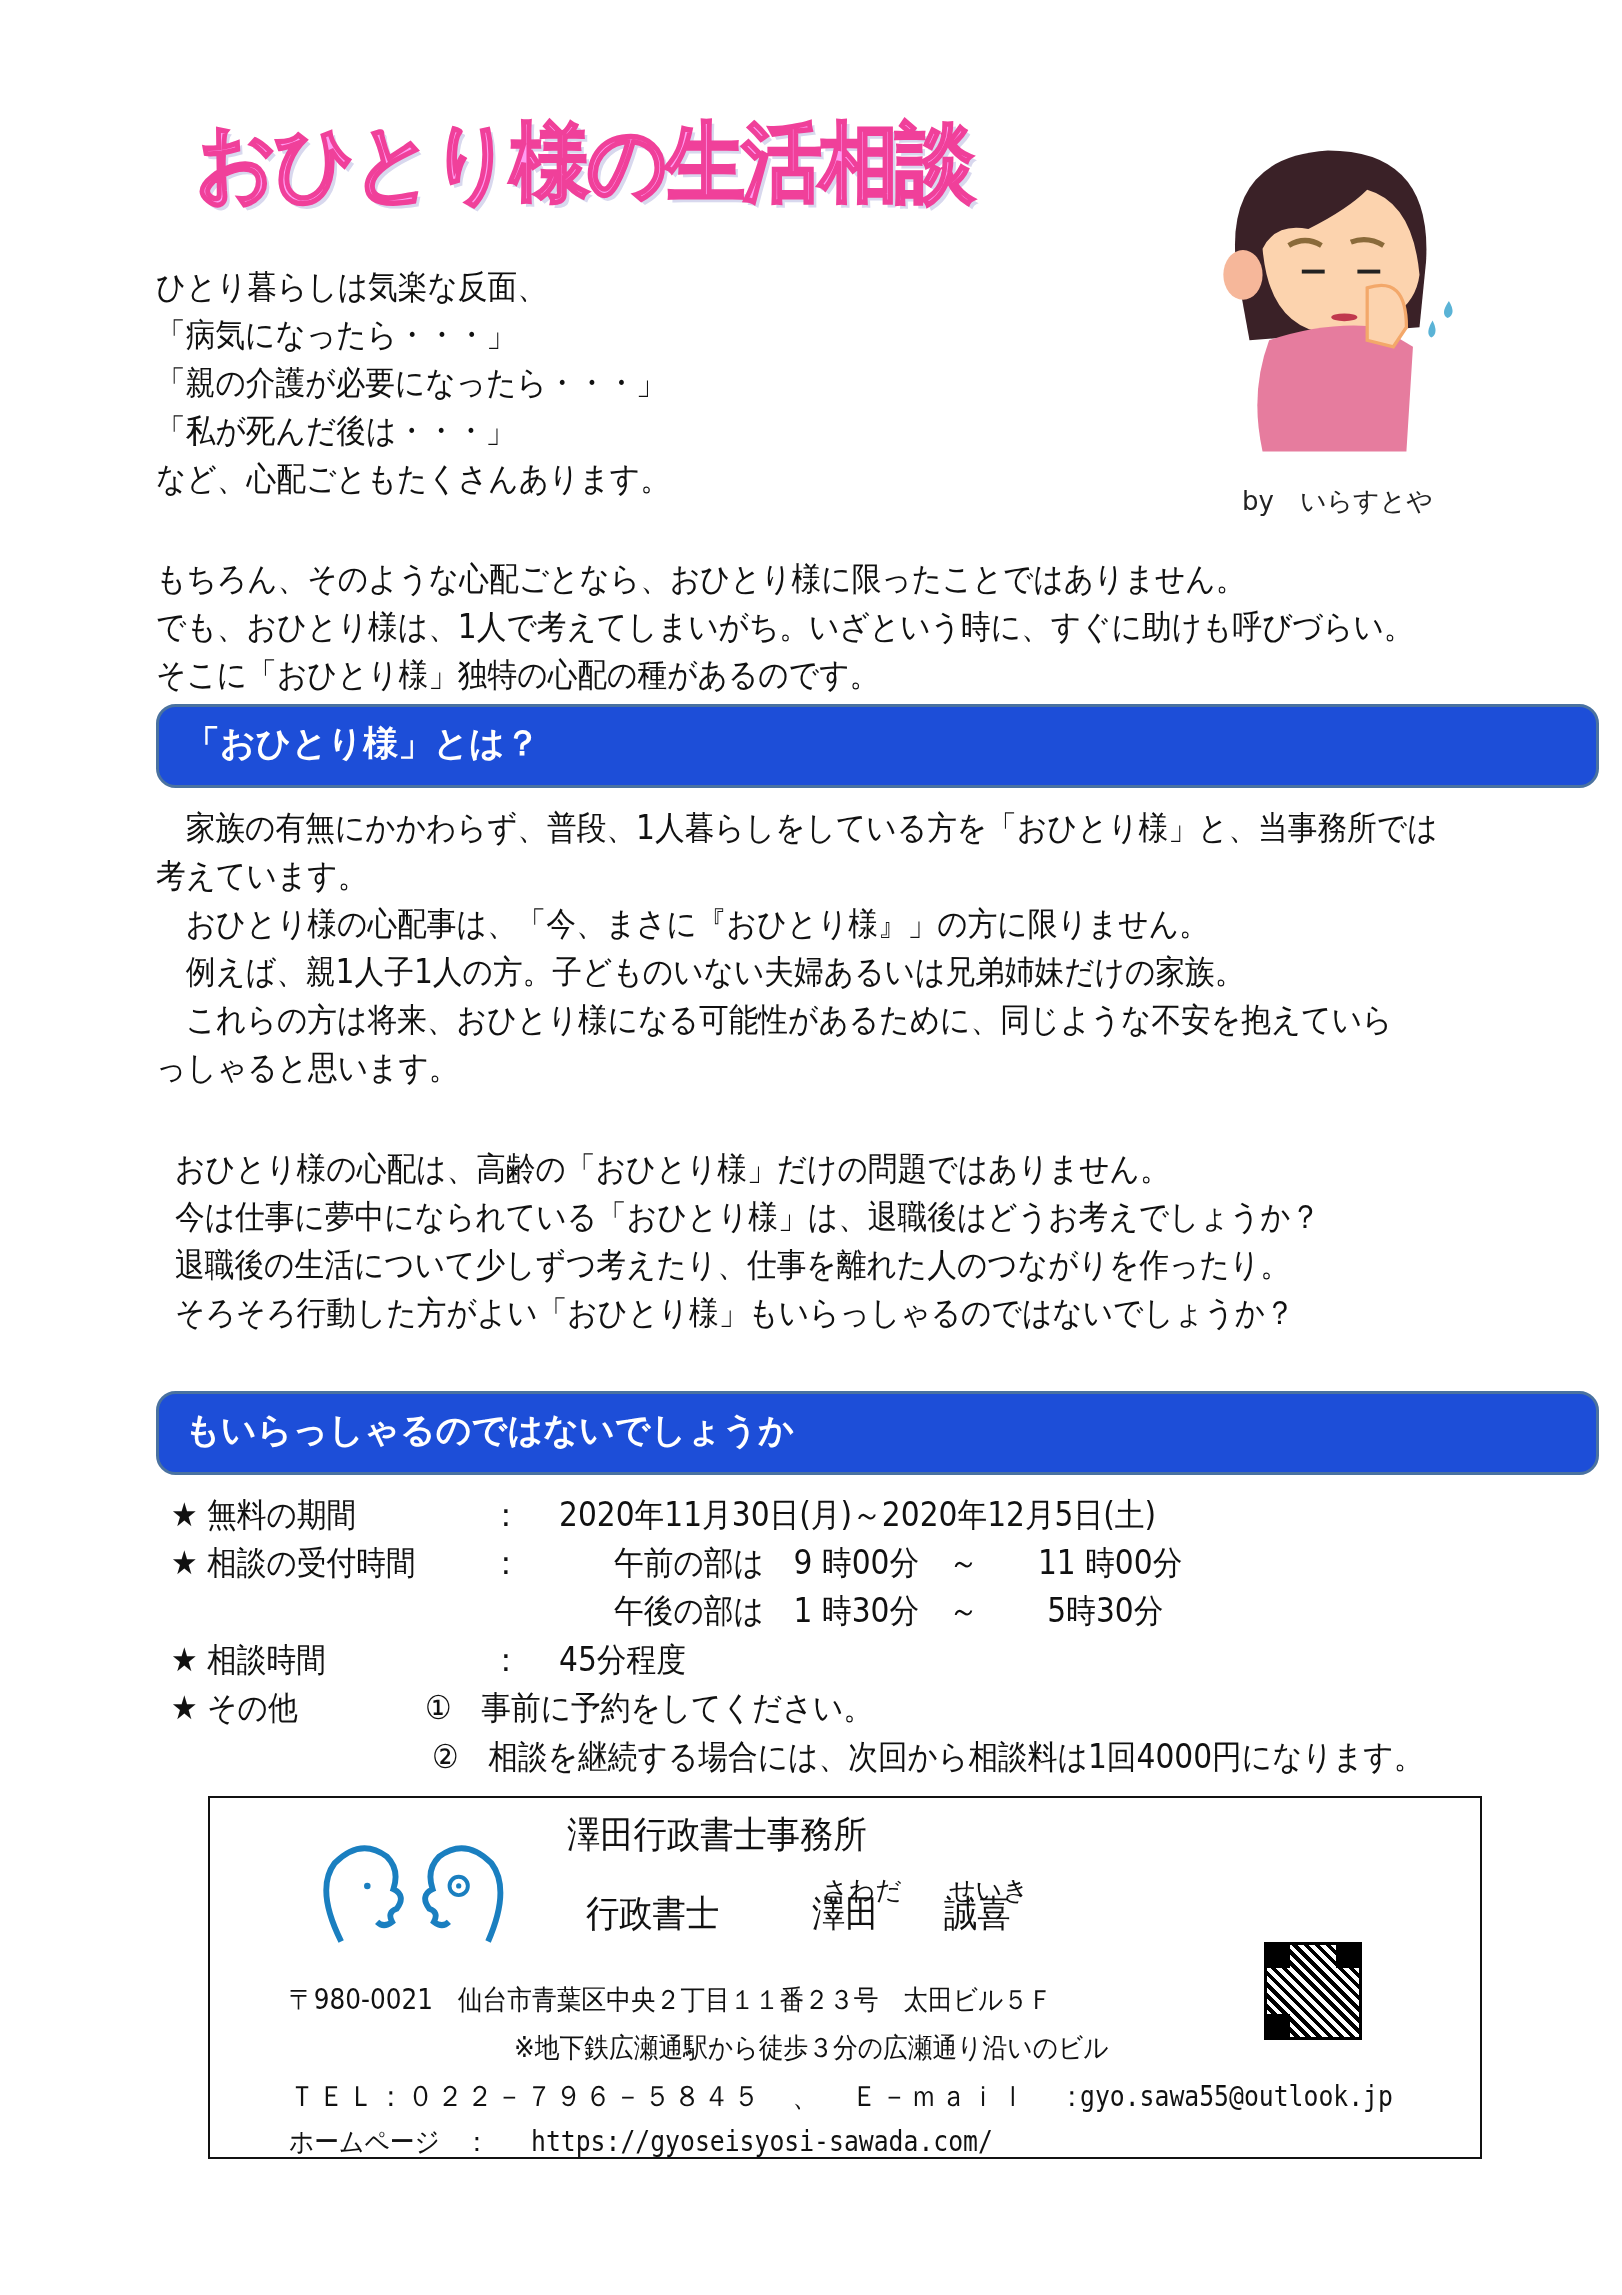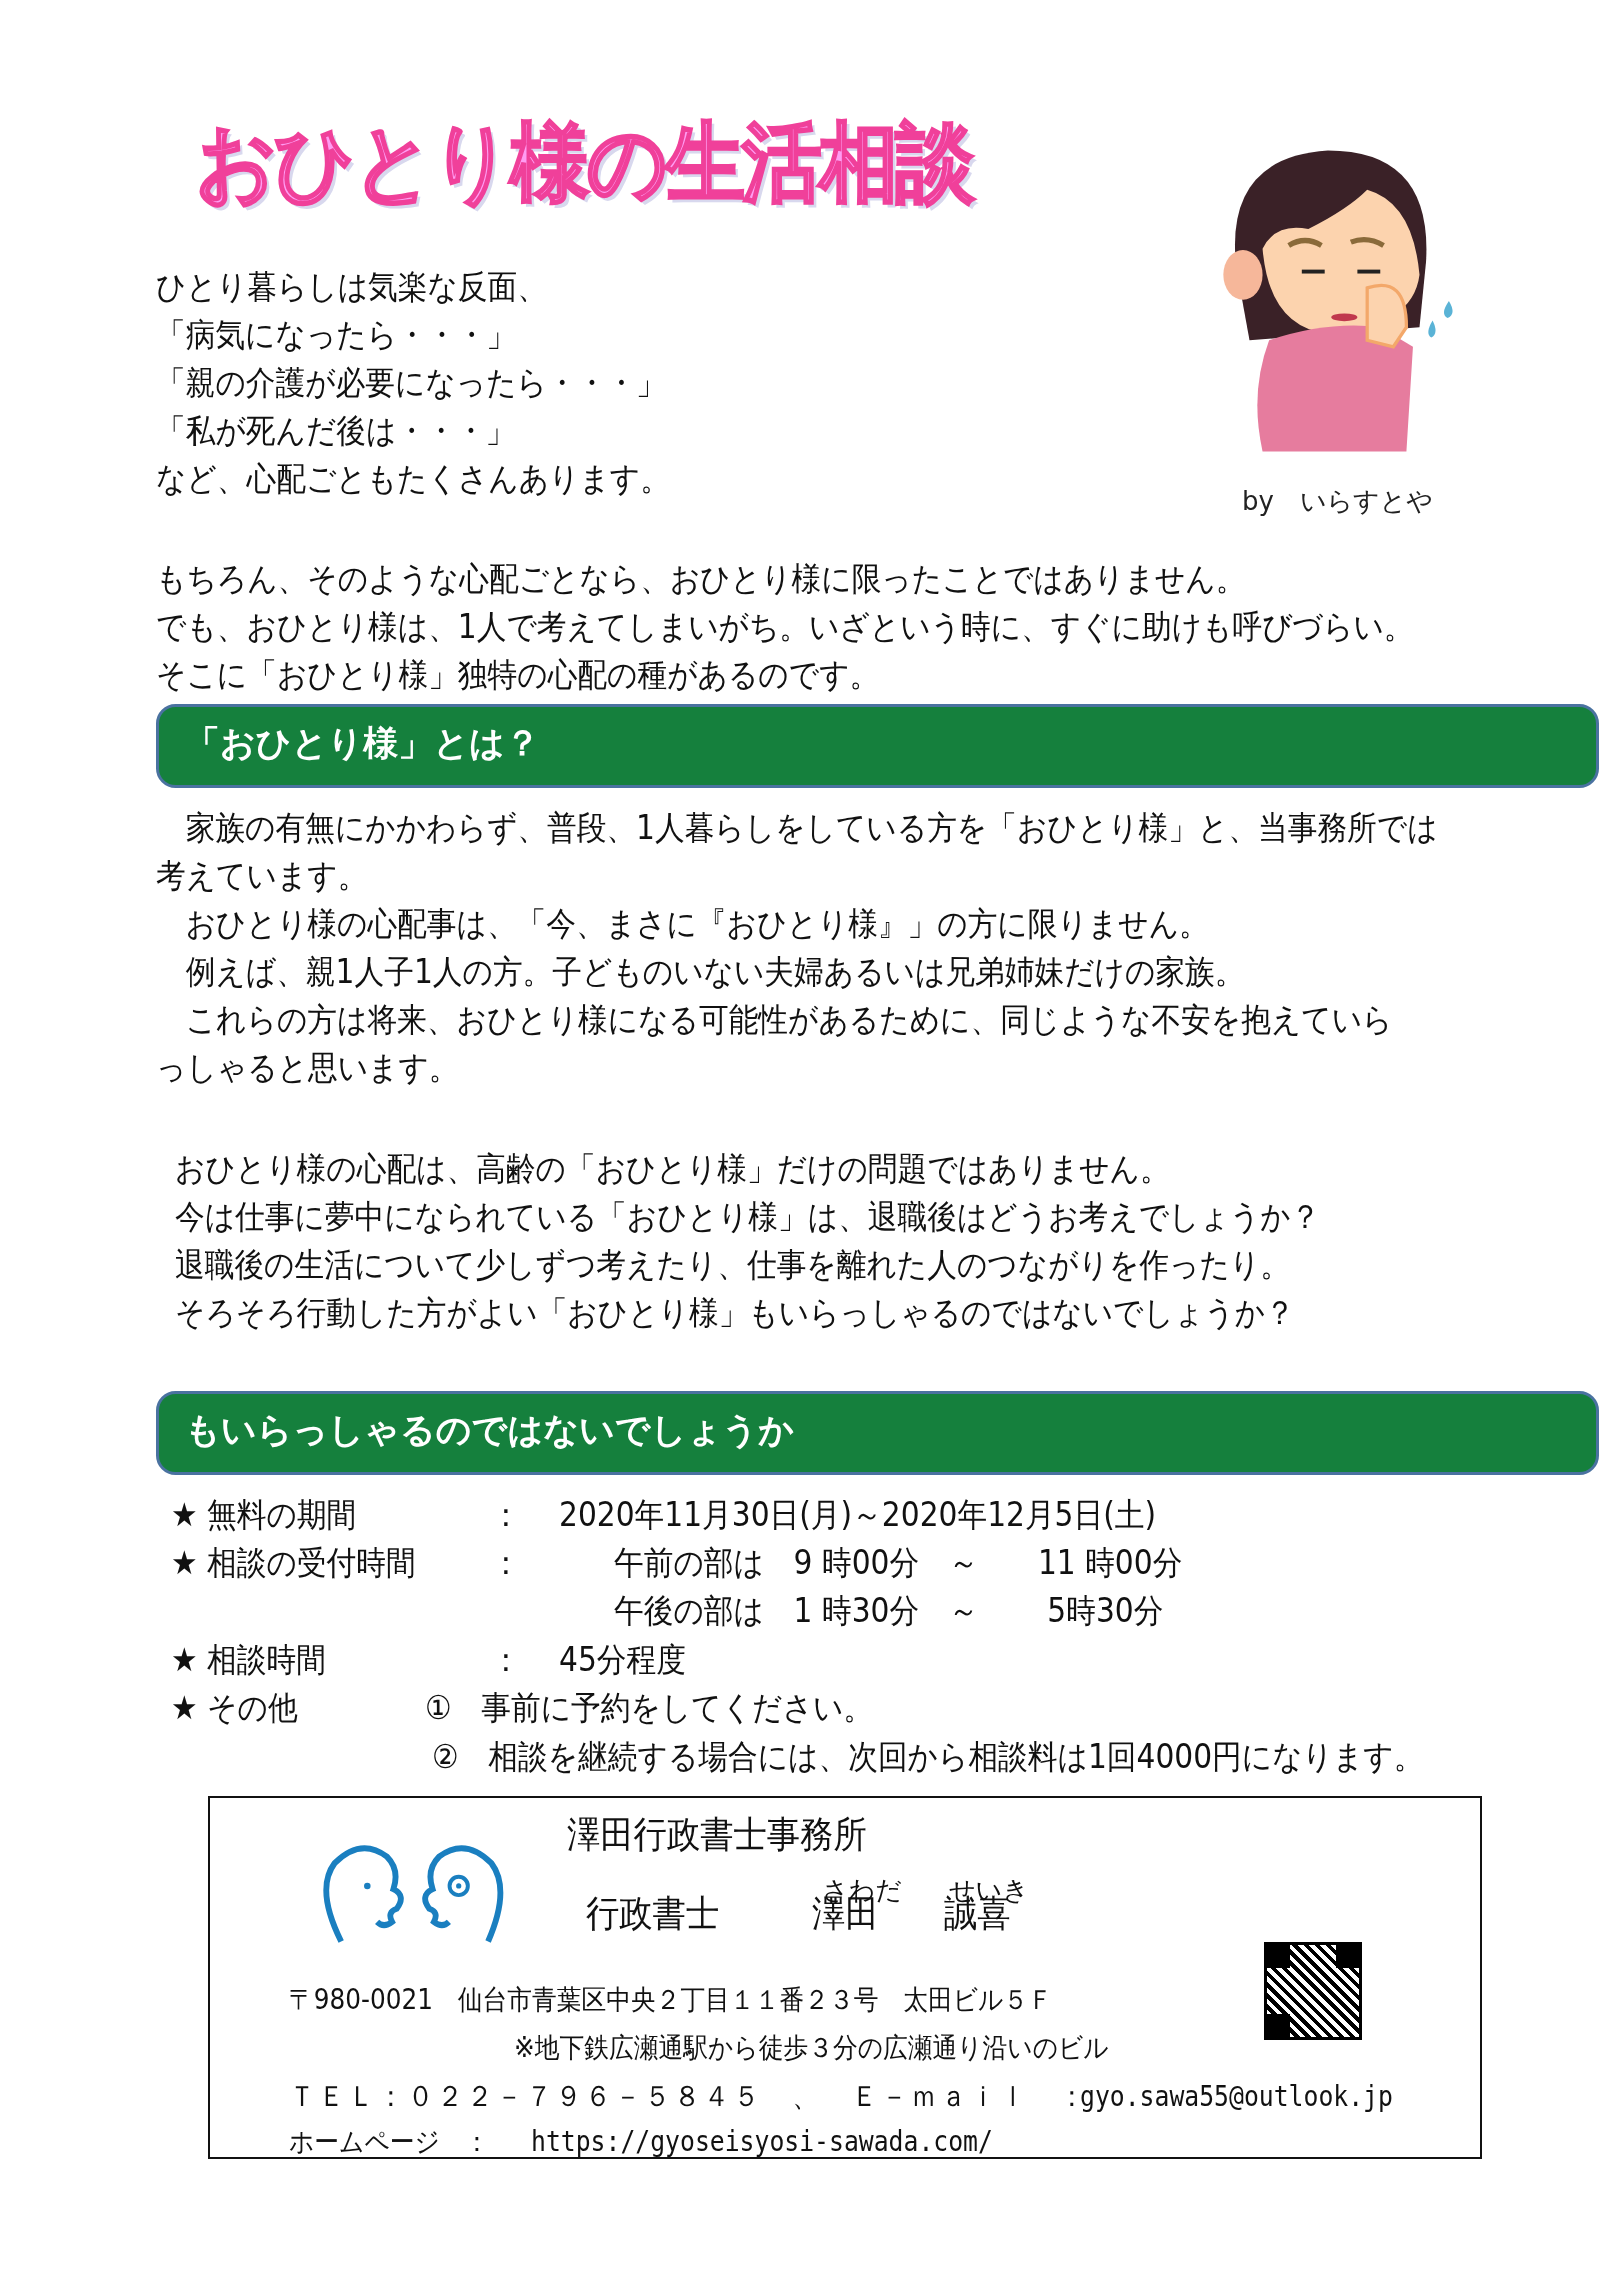--- a/index.html
+++ b/index.html
@@ -3,21 +3,21 @@
 <meta charset="utf-8">
 <style>
   html, body { margin:0; padding:0; background:#ffffff; }
   body { width:1623px; height:2295px; position:relative; overflow:hidden;
          font-family:"DejaVu Sans","Liberation Sans",sans-serif; color:#111; }
   .abs { position:absolute; }
   .title { left:196px; top:105px; font-size:86px; font-weight:bold; letter-spacing:-2.6px;
            color:#ff9cf2; -webkit-text-stroke:2.6px #f0409a; white-space:nowrap;
            text-shadow:3.9px 3.9px 0 #d8d8ee; transform:scaleX(0.92); transform-origin:left top; }
   .txt { font-size:33px; line-height:48px; white-space:nowrap; transform:scaleX(0.9); transform-origin:left top; }
-  .band { left:156px; width:1443px; height:84px; background:#15803d; border:3.9px solid #4a72a0;
+  .band { left:156px; width:1443px; height:84px; background:#1d4ed8; border:3.9px solid #4a72a0;
           border-radius:19.6px; box-sizing:border-box; }
   .band span { position:absolute; left:26px; top:13px; font-size:35px; font-weight:bold; color:#fff; white-space:nowrap; }
   .star { font-size:33px; }
   .footer { left:208px; top:1796px; width:1274px; height:363px; border:2.6px solid #111; box-sizing:border-box; }
   .mono { font-family:"DejaVu Sans Mono","Liberation Mono",monospace; }
   .caption { font-size:26px; color:#222; }
   .ruby { font-size:26px; }
 </style>
 </head>
 <body>

